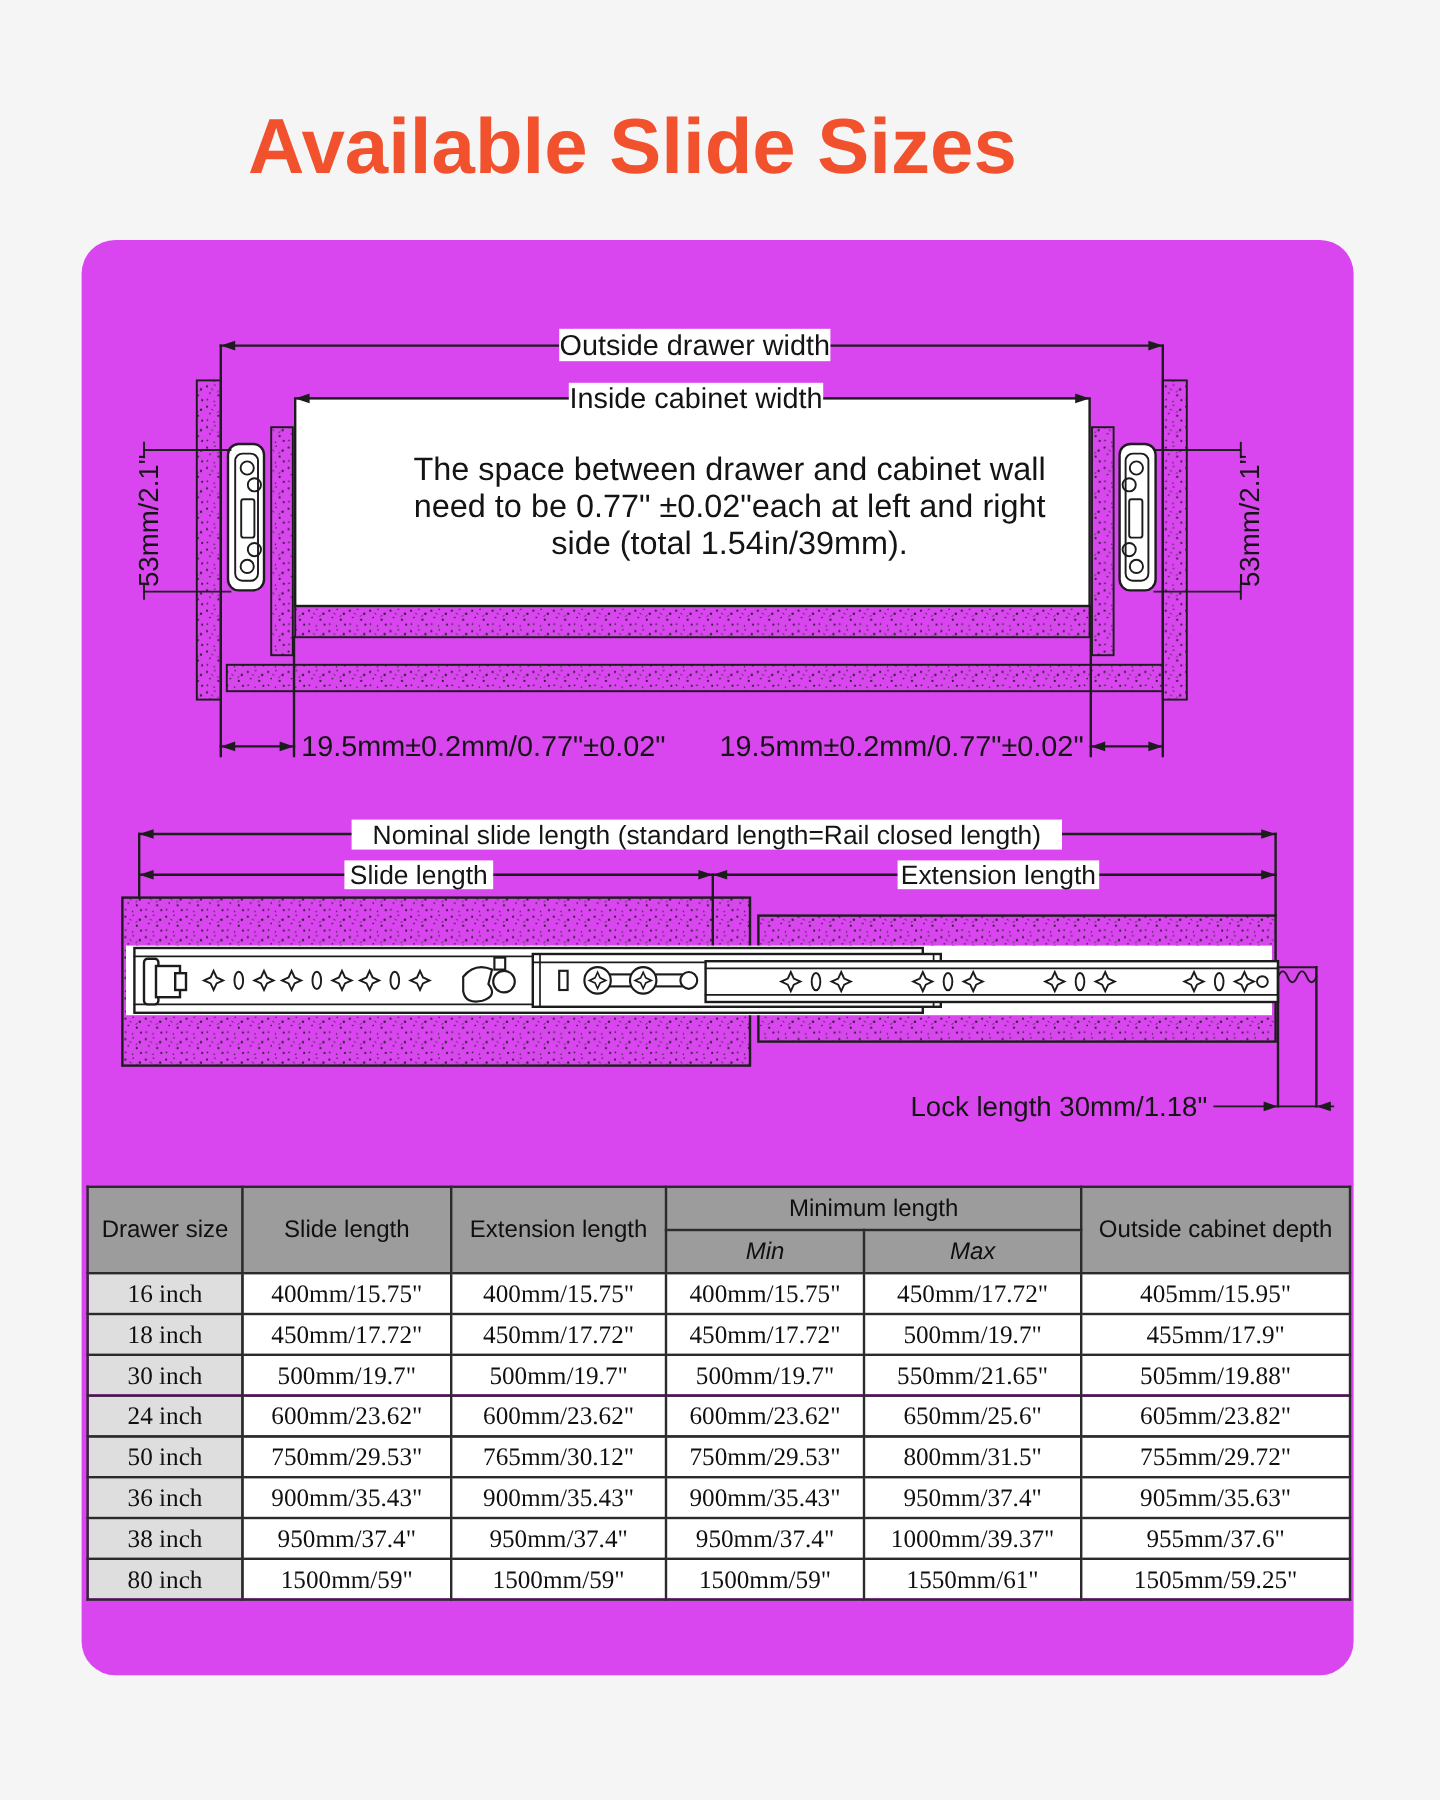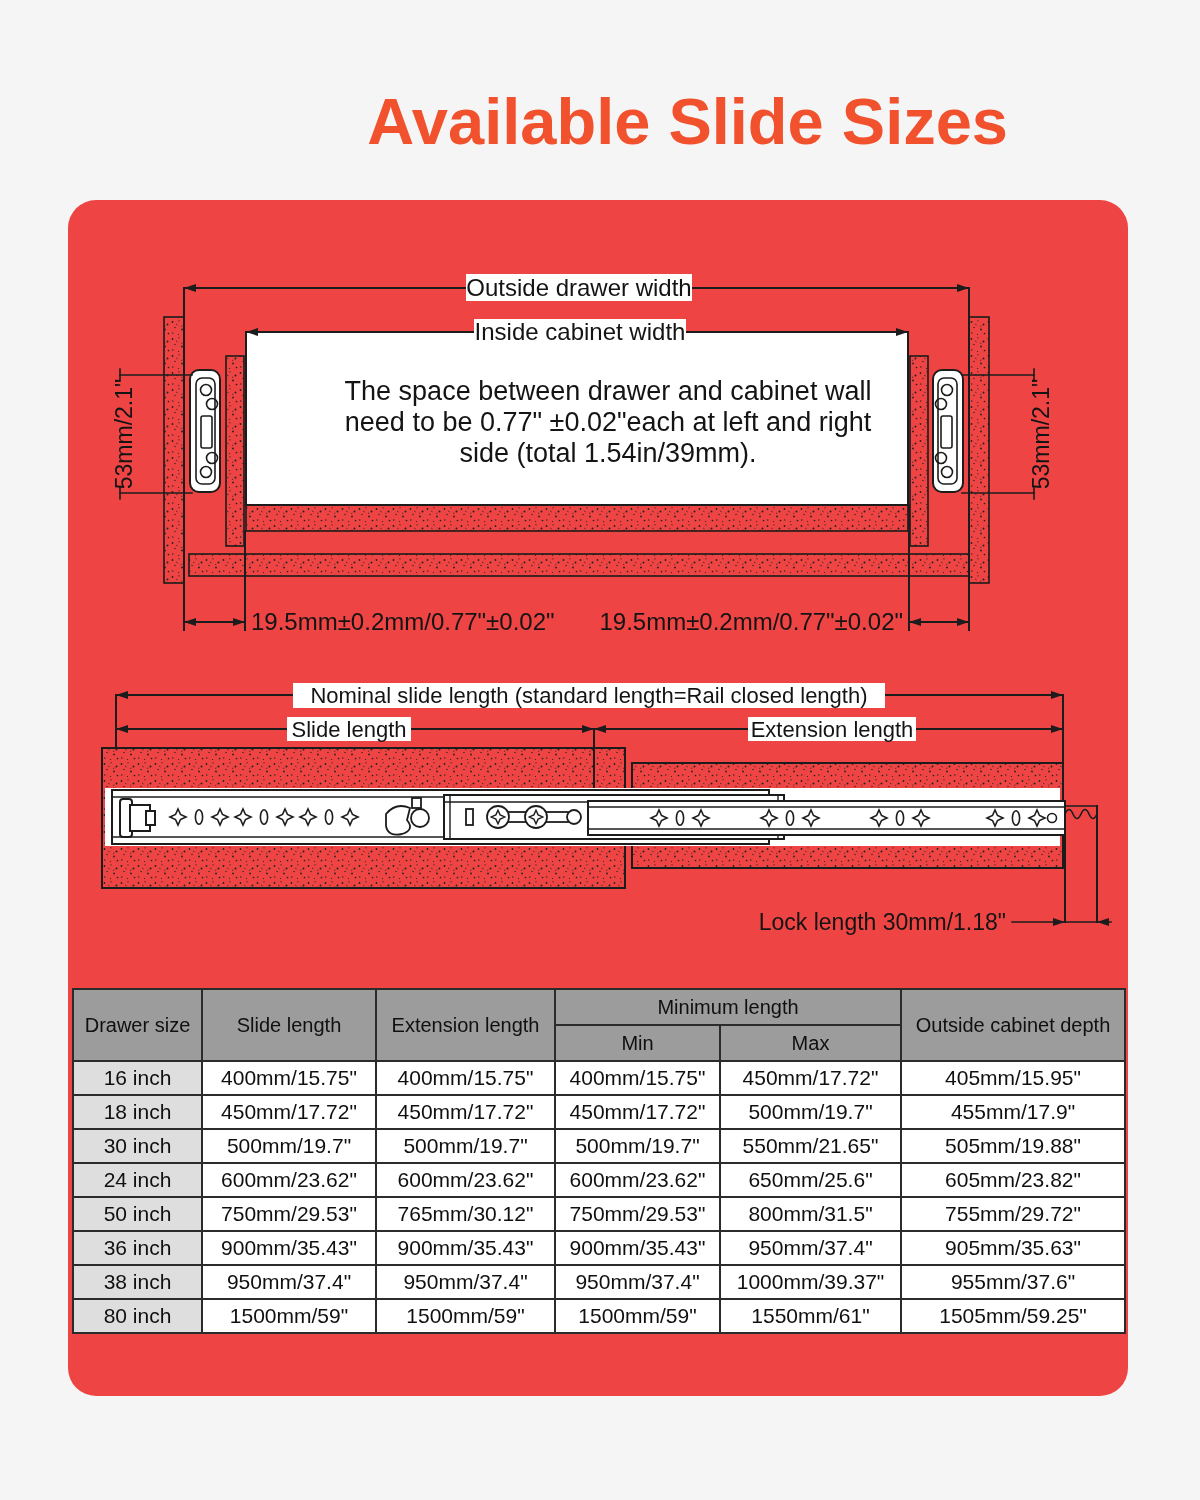--- a/index.html
+++ b/index.html
@@ -3,42 +3,43 @@
 <meta charset="utf-8">
 <style>
   html,body{margin:0;padding:0;}
   body{
     width:1200px;height:1500px;position:relative;overflow:hidden;
     background:#f5f5f6;
     font-family:"Liberation Sans", sans-serif;
   }
   .page-title{
     position:absolute;top:84px;left:0;width:1008px;
-    text-align:right;font-size:65px;font-weight:bold;color:#F2512D;
+    text-align:center;font-size:65px;font-weight:bold;color:#F2512D;
     letter-spacing:0px;
+    padding-left:23px;
   }
   .card{
     position:absolute;left:68px;top:200px;width:1060px;height:1196px;
-    background:#ef4444;border-radius:28px;
+    background:#d946ef;border-radius:28px;
   }
   .diagram-svg{position:absolute;left:0;top:0;}
   svg text{font-family:"Liberation Sans", sans-serif;fill:#141414;}
   .spec-table{
     position:absolute;left:4px;top:788px;width:1052px;
     border-collapse:collapse;table-layout:fixed;
     font-size:21px;color:#101010;
   }
   .spec-table th,.spec-table td{
     border:2px solid #2b2b2b;text-align:center;vertical-align:middle;
     padding:0;font-weight:normal;overflow:hidden;white-space:nowrap;
   }
   .spec-table thead th{background:#9c9c9c;font-size:20px;}
   .spec-table .hrow1 th{height:34px;}
-  .spec-table .hrow2 th{height:34px;}
-  .spec-table td{height:32px;background:#ffffff;}
+  .spec-table .hrow2 th{height:34px;font-style:italic;}
+  .spec-table td{height:32px;background:#ffffff;font-family:Liberation Serif, serif;}
   .spec-table td.rowlabel{background:#dedede;}
 </style>
 </head>
 <body>
 
 <div class="page-title">Available Slide Sizes</div>
 
 <div class="card">
 
   <svg class="diagram-svg" width="1060" height="788" viewBox="0 0 1060 788">

